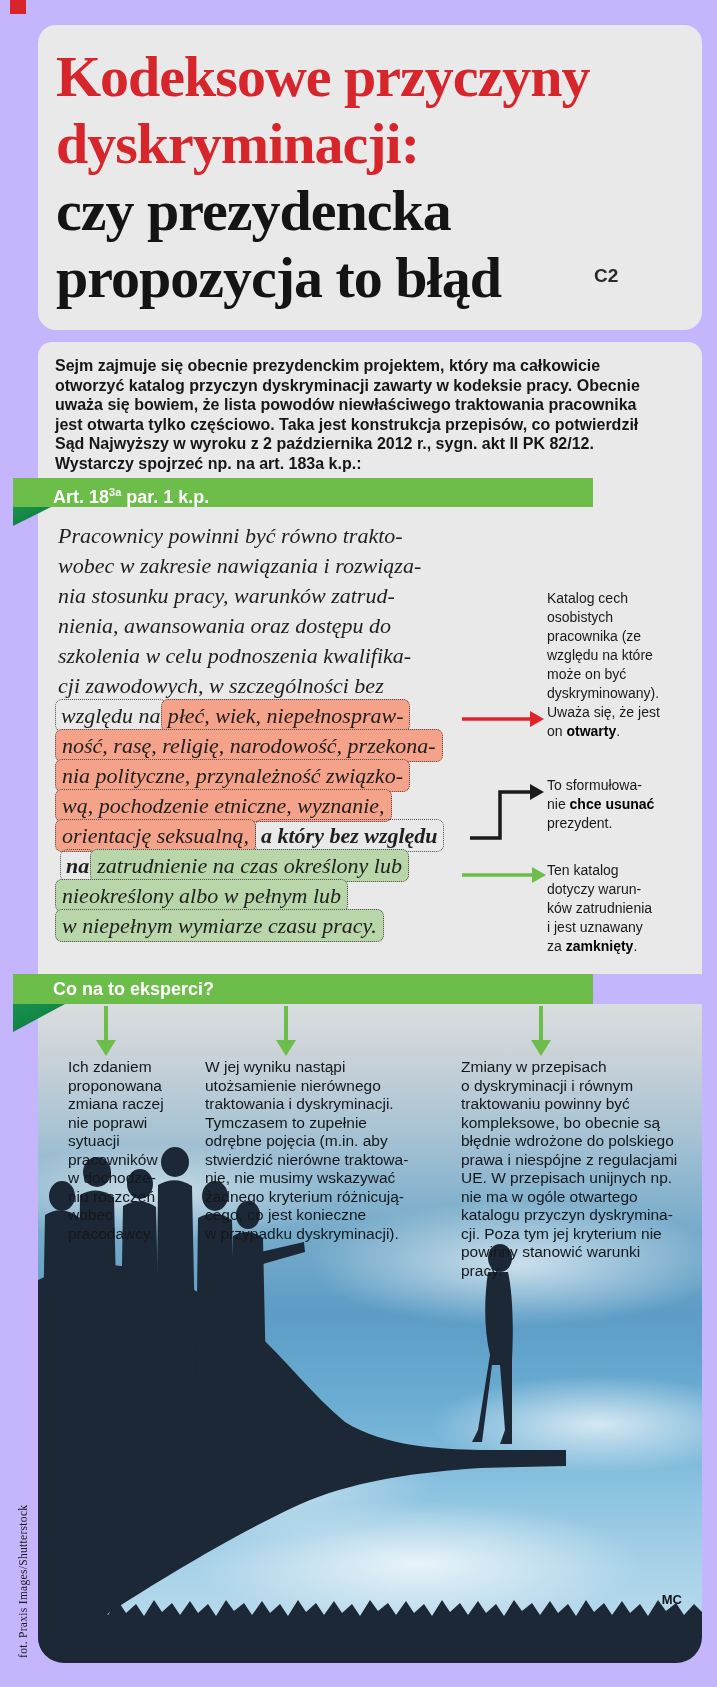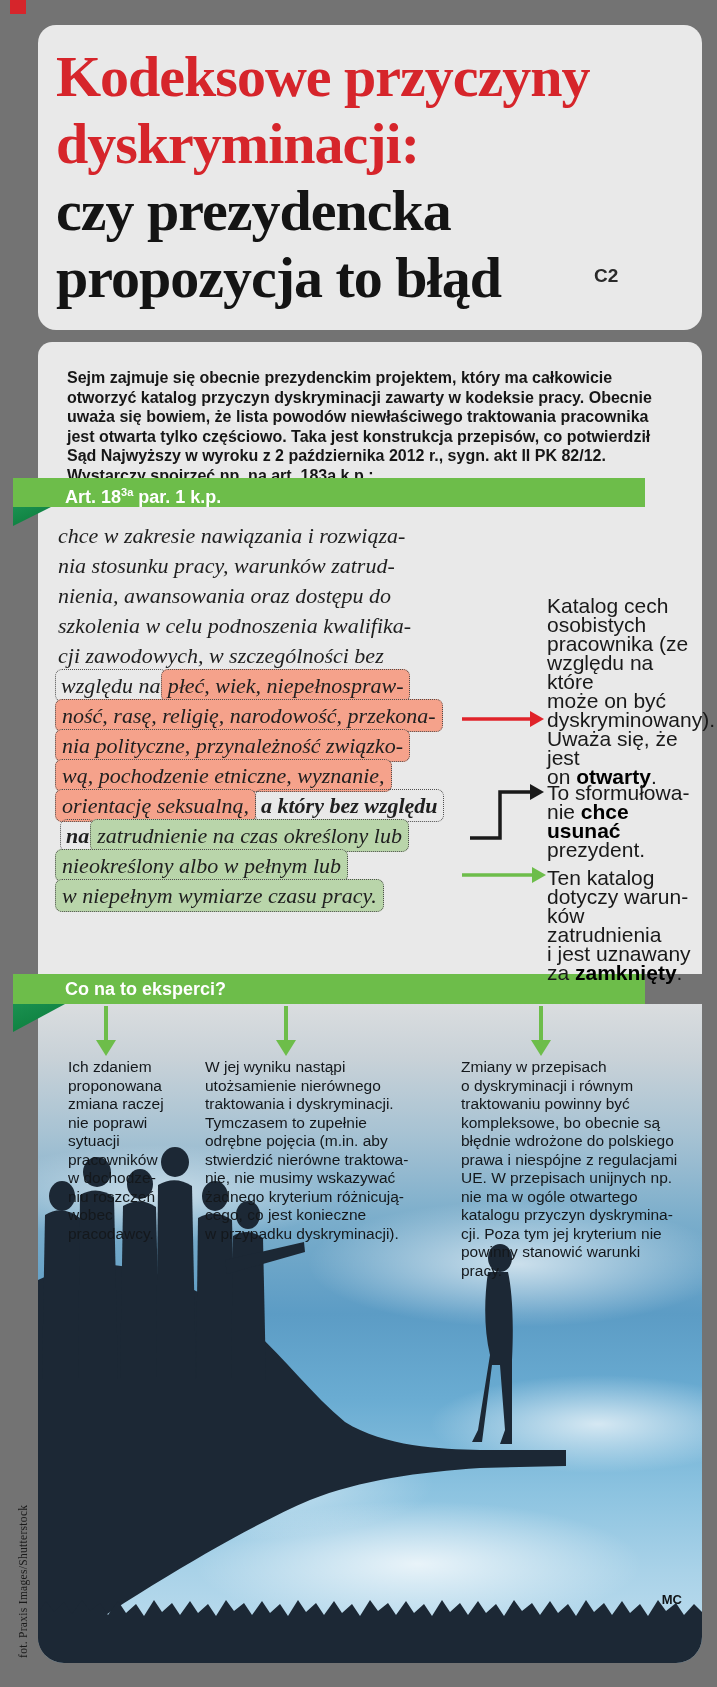--- a/index.html
+++ b/index.html
@@ -1,58 +1,58 @@
 <!DOCTYPE html>
 <html><head>
 <meta charset="utf-8">
 <style>
   html,body{margin:0;padding:0;background:#ffffff;}
-  .page{position:relative;width:717px;height:1687px;background:#737373;overflow:hidden;
+  .page{position:relative;width:717px;height:1687px;background:#c4b5fd;overflow:hidden;
         font-family:"Liberation Sans",sans-serif;}
 
   
   .page-marker{position:absolute;left:10px;top:0;width:16px;height:14px;background:#d6252b;}
 
   
   .panel{position:absolute;background:#e9e9e9;}
   .headline-panel{left:38px;top:25px;width:664px;height:305px;border-radius:18px;}
   .body-panel{left:38px;top:342px;width:664px;height:632px;border-radius:14px 14px 0 0;}
 
   h1{margin:0;padding:18px 0 0 18px;font-family:"Liberation Serif","DejaVu Serif",serif;
      font-weight:700;font-size:58px;line-height:67px;letter-spacing:-1px;}
   .hl-red{display:block;white-space:pre-line;color:#d6252b;}
   .hl-black{display:block;white-space:pre-line;color:#141414;}
   .page-ref{position:absolute;left:556px;top:240px;font-size:19px;font-weight:700;color:#2a2a2a;}
 
-  .intro{margin:12px;padding:14px 0 0 17px;font-size:16px;line-height:19.5px;font-weight:700;
+  .intro{margin:0;padding:14px 0 0 17px;font-size:16px;line-height:19.5px;font-weight:700;
          color:#161616;white-space:pre-line;}
 
   
-  .bar{position:absolute;left:13px;width:632px;background:#6dbd4a;color:#ffffff;
-       font-weight:700;font-size:18px;padding-left:52px;box-sizing:border-box;}
+  .bar{position:absolute;left:13px;width:580px;background:#6dbd4a;color:#ffffff;
+       font-weight:700;font-size:18px;padding-left:40px;box-sizing:border-box;}
   .bar1{top:478px;height:29px;line-height:29px;}
   .bar2{top:974px;height:30px;line-height:30px;}
   .bar sup{font-size:11px;}
   .fold{position:absolute;background:linear-gradient(160deg,#1a9150,#0a7a3a);
         clip-path:polygon(0 0,100% 0,0 100%);}
   .fold1{left:13px;top:507px;width:38px;height:19px;}
   .fold2{left:13px;top:1004px;width:52px;height:28px;}
 
   
   .quote{position:absolute;left:58px;top:521px;width:420px;
          font-family:"Liberation Serif","DejaVu Serif",serif;font-style:italic;
          font-size:22px;color:#1f1f1f;}
   .qline{height:30px;line-height:30px;white-space:nowrap;}
   .seg-red{background:#f5a28b;border:1.6px dotted #4d4d4d;border-radius:7px;padding:3px 6px;margin:0 -3px;}
   .seg-green{background:#b9d5aa;border:1.6px dotted #4d4d4d;border-radius:7px;padding:3px 6px;margin:0 -3px;font-family:Liberation Serif, serif;}
   .seg-box{border:1.6px dotted #4d4d4d;border-radius:7px;padding:3px 5px;margin:0 -3px;}
   .seg-boxbold{border:1.6px dotted #4d4d4d;border-radius:7px;padding:3px 5px;margin:0 -2px 0 2px;font-weight:700;}
 
   
-  .note{position:absolute;left:547px;width:156px;font-size:21px;line-height:19px;
+  .note{position:absolute;left:547px;width:156px;font-size:14px;line-height:19px;
         color:#191919;white-space:pre-line;}
   .note b{font-weight:700;color:#000;}
   .note1{top:575px;} .note2{top:762px;} .note3{top:847px;}
   .arrow-svg{position:absolute;}
 
   
   .photo{position:absolute;left:38px;top:1004px;width:664px;height:659px;overflow:hidden;
          border-radius:0 0 26px 26px;
          background-image:
            radial-gradient(ellipse 260px 70px at 120px 190px, rgba(255,255,255,.55), rgba(255,255,255,0) 70%),
@@ -130,21 +130,22 @@
   <div class="bar bar1">
     <span>Art. 18</span><sup>3a</sup><span> par. 1 k.p.</span>
   </div>
   <div class="fold fold1"></div>
   <div class="bar bar2">
     <span>Co na to eksperci?</span>
   </div>
   <div class="fold fold2"></div>
 
   <div class="quote" id="quote-lines">
-      <div class="qline"><span class="seg seg-plain">chce w zakresie nawiązania i rozwiąza-</span></div>
+      <div class="qline"><span class="seg seg-plain">Pracownicy powinni być równo trakto-</span></div>
+      <div class="qline"><span class="seg seg-plain">wobec w zakresie nawiązania i rozwiąza-</span></div>
       <div class="qline"><span class="seg seg-plain">nia stosunku pracy, warunków zatrud-</span></div>
       <div class="qline"><span class="seg seg-plain">nienia, awansowania oraz dostępu do</span></div>
       <div class="qline"><span class="seg seg-plain">szkolenia w celu podnoszenia kwalifika-</span></div>
       <div class="qline"><span class="seg seg-plain">cji zawodowych, w szczególności bez</span></div>
       <div class="qline"><span class="seg seg-box">względu na</span><span class="seg seg-red">płeć, wiek, niepełnospraw-</span></div>
       <div class="qline"><span class="seg seg-red">ność, rasę, religię, narodowość, przekona-</span></div>
       <div class="qline"><span class="seg seg-red">nia polityczne, przynależność związko-</span></div>
       <div class="qline"><span class="seg seg-red">wą, pochodzenie etniczne, wyznanie,</span></div>
       <div class="qline"><span class="seg seg-red">orientację seksualną,</span><span class="seg seg-boxbold">a który bez względu</span></div>
       <div class="qline"><span class="seg seg-boxbold">na</span><span class="seg seg-green">zatrudnienie na czas określony lub</span></div>

